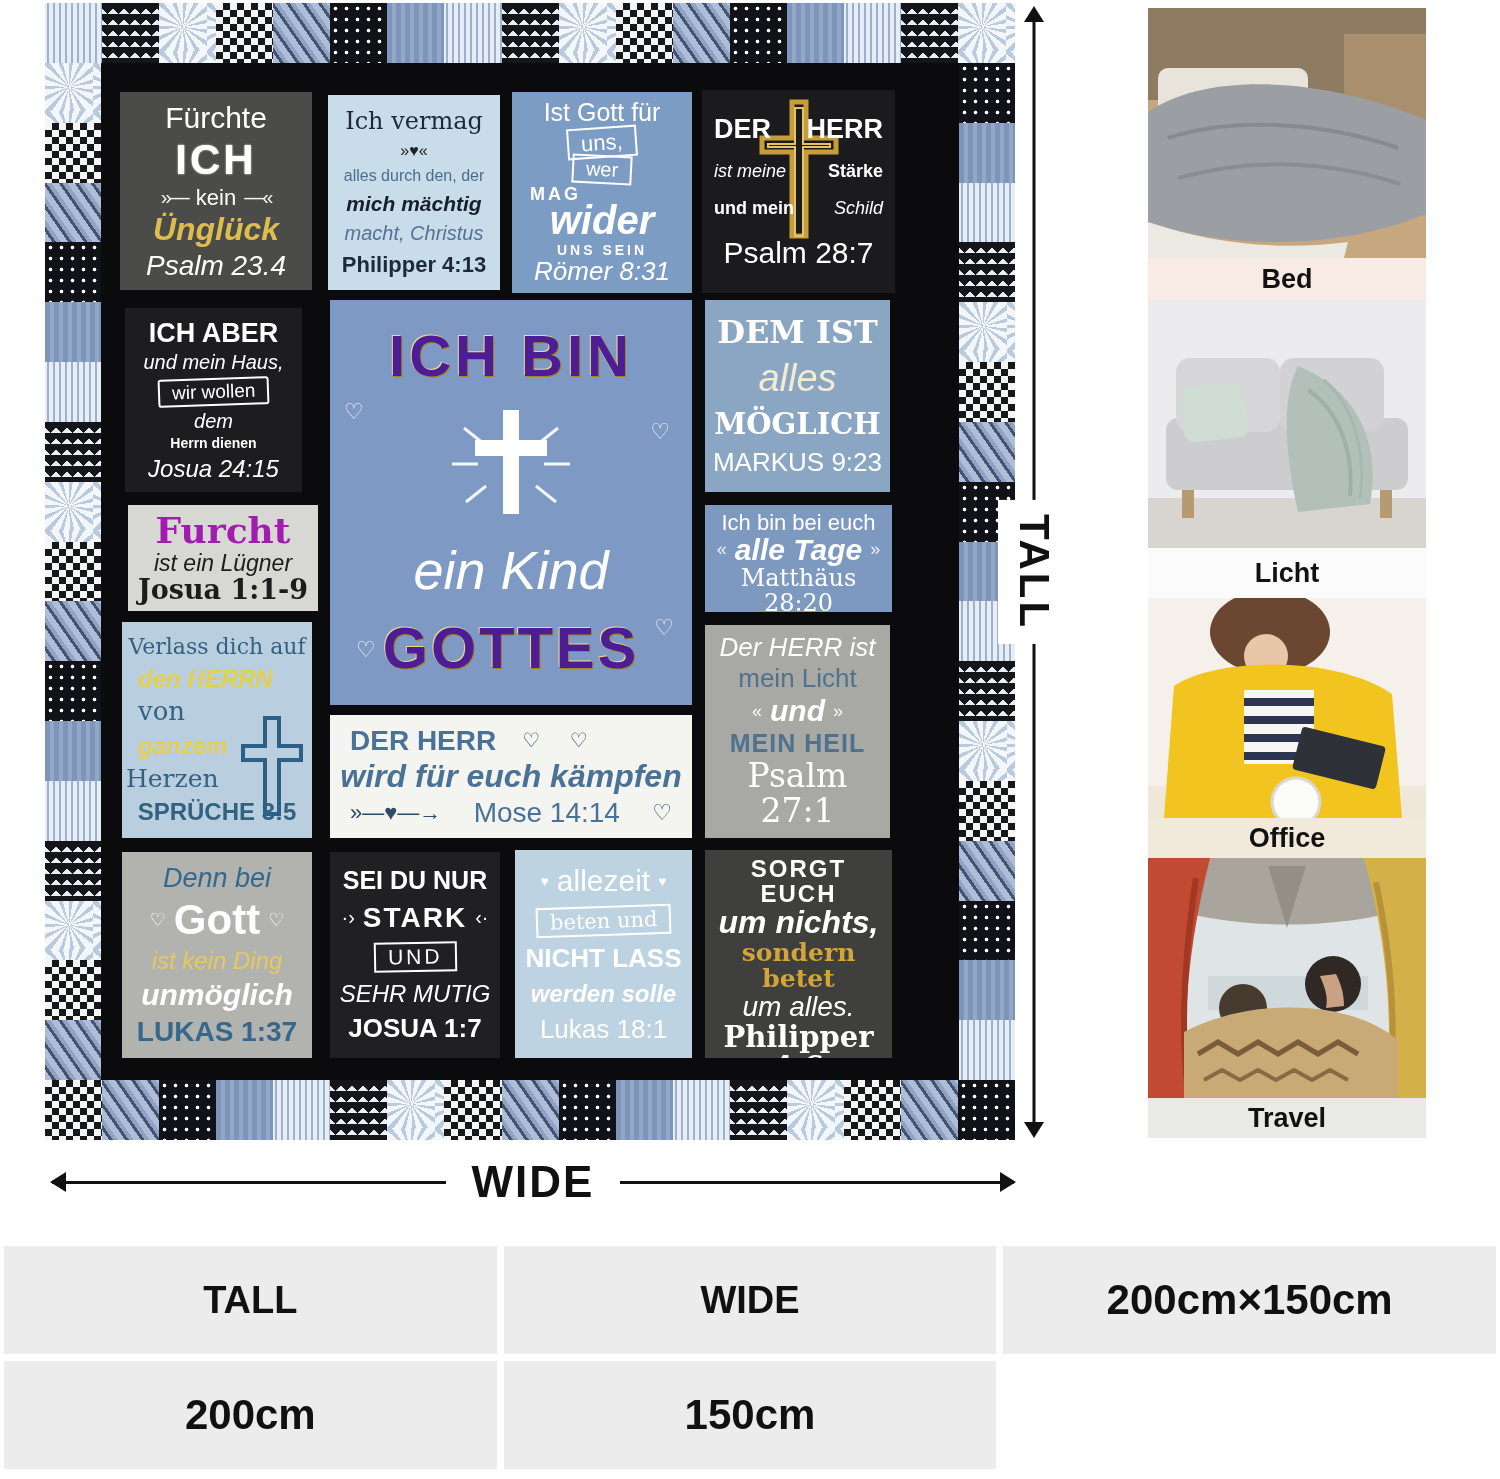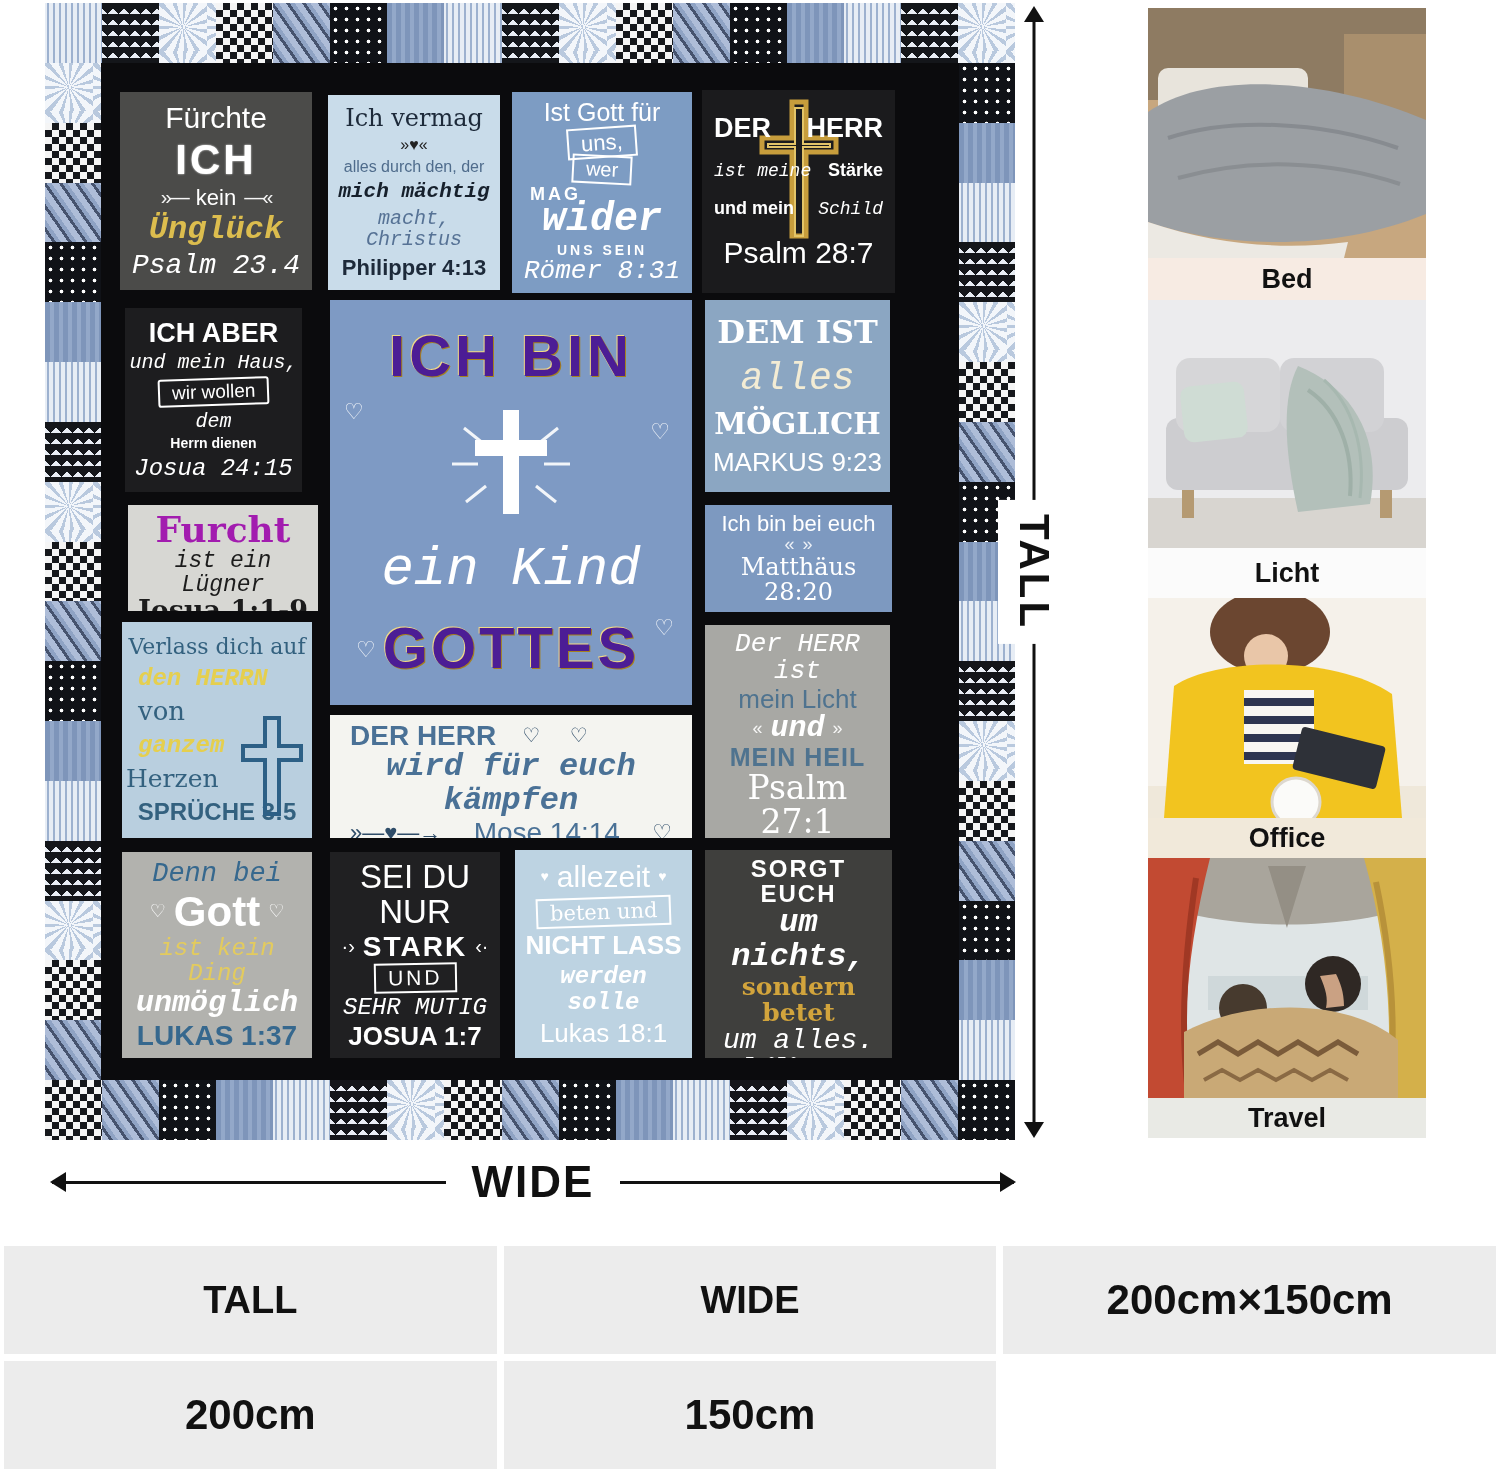--- a/index.html
+++ b/index.html
@@ -24,21 +24,21 @@
          background-size:48px 48px;}
   .pat-3{background:repeating-conic-gradient(#16181c 0 25%,#f5f5f5 0 50%);background-size:14px 14px;}
   .pat-4{background:repeating-linear-gradient(55deg,#aebdd8 0 6px,#46536e 6px 9px,#8fa3c4 9px 13px);}
   .pat-5{background-color:#101217;background-image:radial-gradient(#fff 1.5px,rgba(0,0,0,0) 2.2px);background-size:11px 11px;}
   .pat-6{background:repeating-linear-gradient(90deg,#7e95ba 0 5px,#93a8c9 5px 9px);}
 
   
   .pnl{position:absolute;box-sizing:border-box;display:flex;flex-direction:column;align-items:center;
        justify-content:space-evenly;text-align:center;overflow:hidden;padding:6px 4px;line-height:1.05;}
   .sr{font-family:"DejaVu Serif",serif;}
-  .it{font-family:Liberation Mono, monospace;font-style:italic;}
+  .it{font-family:Liberation Sans, sans-serif;font-style:italic;}
   .b{font-weight:bold;}
   .row{display:flex;align-items:center;justify-content:center;gap:8px;}
   .banner{border:2px solid currentColor;padding:2px 12px;display:inline-block;}
 
   .p-fuerchte{left:75px;top:89px;width:192px;height:198px;background:#4b4b49;color:#fff;}
   .p-fuerchte .l1{font-size:30px;}
   .p-fuerchte .l2{font-size:42px;font-weight:bold;letter-spacing:3px;text-shadow:0 0 2px #fff;}
   .p-fuerchte .l3{font-size:22px;}
   .p-fuerchte .dec{font-size:20px;letter-spacing:-2px;opacity:.95;}
   .p-fuerchte .l4{font-size:32px;color:#dcbd4e;}
@@ -130,21 +130,21 @@
 
   .p-dennbei{left:77px;top:849px;width:190px;height:206px;background:#b2b2ae;color:#fff;}
   .p-dennbei .l1{font-size:27px;color:#36688e;}
   .p-dennbei .l2{font-size:42px;font-weight:bold;}
   .p-dennbei .ht{font-size:18px;color:#fff;}
   .p-dennbei .l3{font-size:24px;color:#e3cb5e;}
   .p-dennbei .l4{font-size:30px;font-weight:bold;}
   .p-dennbei .ref{font-size:28px;font-weight:bold;color:#36688e;}
 
   .p-seidu{left:285px;top:849px;width:170px;height:206px;background:#202022;color:#fff;}
-  .p-seidu .l1{font-size:33px;font-weight:normal;}
+  .p-seidu .l1{font-size:25px;font-weight:bold;}
   .p-seidu .l2{font-size:28px;font-weight:bold;letter-spacing:2px;}
   .p-seidu .chv{font-size:20px;}
   .p-seidu .banner{font-size:21px;letter-spacing:3px;transform:rotate(-1deg);}
   .p-seidu .l4{font-size:24px;}
   .p-seidu .ref{font-size:26px;font-weight:bold;}
 
   .p-allezeit{left:470px;top:847px;width:177px;height:208px;background:#bdd3e2;color:#fff;}
   .p-allezeit .l1{font-size:30px;}
   .p-allezeit .ht{font-size:14px;}
   .p-allezeit .banner{font-size:21px;font-family:"DejaVu Serif",serif;transform:rotate(-2deg);}
@@ -400,20 +400,21 @@
       <span class="l1">DEM IST</span>
       <span class="l2 it">alles</span>
       <span class="l3">MÖGLICH</span>
       <span class="ref">MARKUS 9:23</span>
     </div>
 
     <div class="pnl p-beieuch">
       <span class="l1">Ich bin bei euch</span>
       <span class="row">
         <span class="fl">«</span>
+        <span class="l2 it b">alle Tage</span>
         <span class="fl">»</span>
       </span>
       <span class="ref sr">Matthäus 28:20</span>
     </div>
 
     <div class="pnl p-licht">
       <span class="l1 it">Der HERR ist</span>
       <span class="l2">mein Licht</span>
       <span class="row">
         <span class="fl">«</span>

